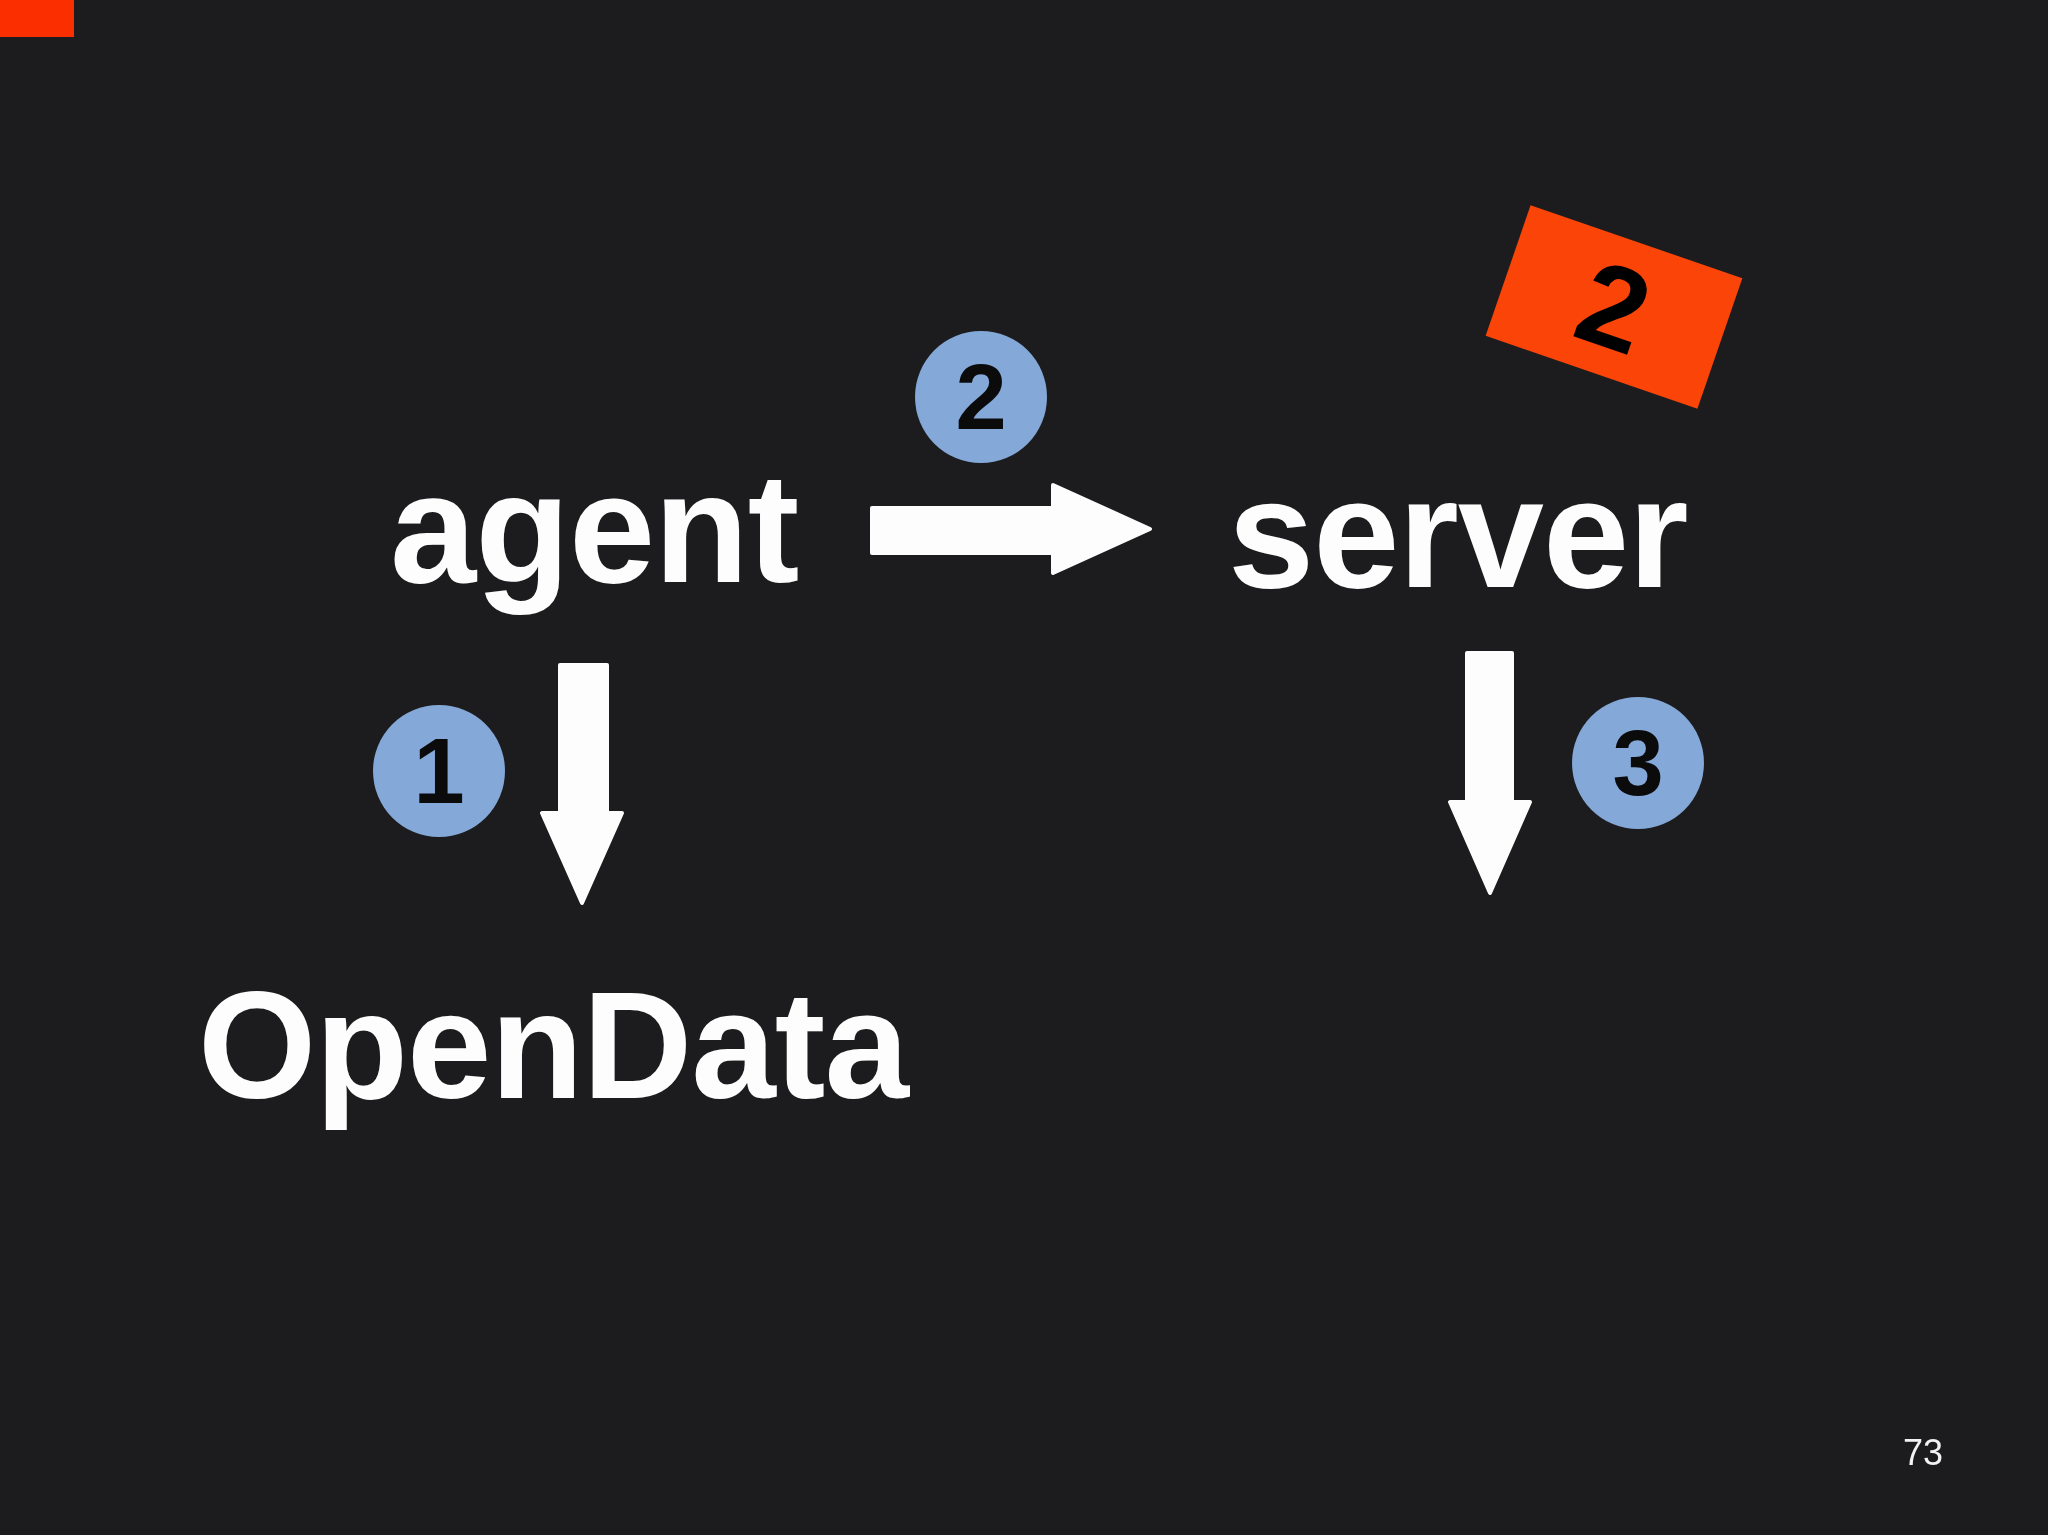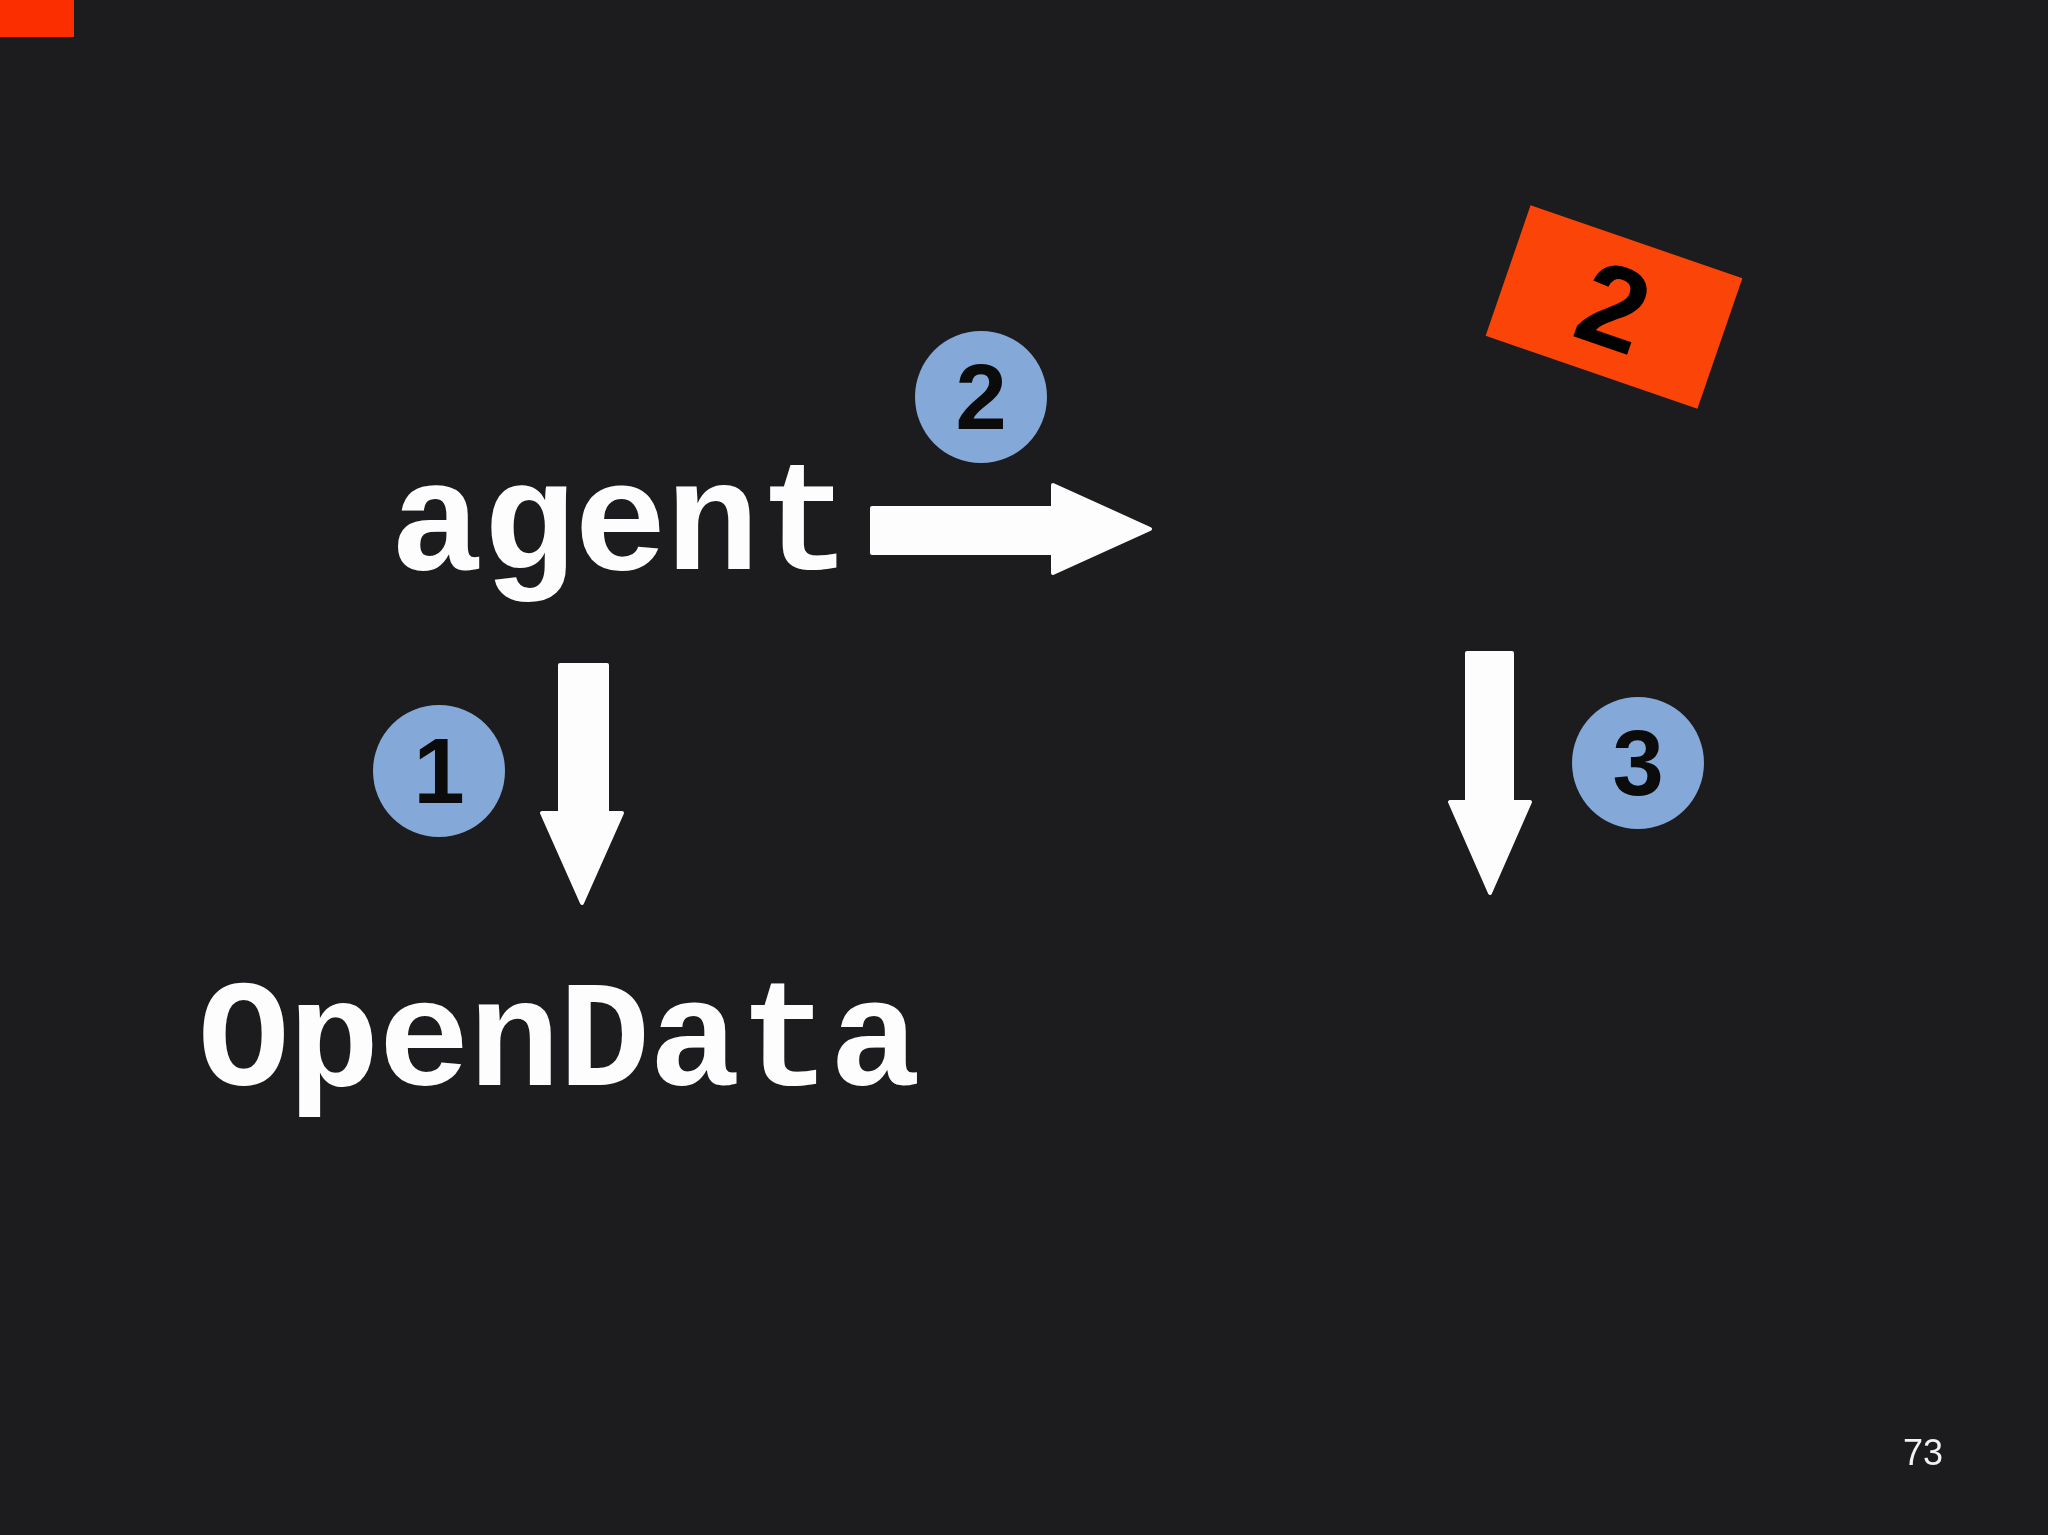--- a/index.html
+++ b/index.html
@@ -20,21 +20,20 @@
     overflow:hidden;
     font-family:"Liberation Sans", sans-serif;
   }
   .node{
     position:absolute;
     color:var(--white);
     font-weight:700;
     line-height:1;
     white-space:nowrap;
     letter-spacing:-1px;
-    font-family:Liberation Mono, monospace;
   }
   .node-agent{left:390px;top:451px;font-size:155px;}
   .node-server{left:1228px;top:456px;font-size:155px;}
   .node-opendata{left:198px;top:969px;font-size:152px;}
   .arrow{position:absolute;display:block;}
   .arrow polygon{fill:var(--white);stroke:var(--white);stroke-width:4;stroke-linejoin:round;}
   .arrow-right{left:870px;top:478px;}
   .arrow-down-agent{left:535px;top:660px;}
   .arrow-down-server{left:1443px;top:648px;}
   .badge{
@@ -78,20 +77,21 @@
 <div class="stage">
 
   <div class="corner-flag"></div>
 
   <div class="flag">
     <span>2</span>
   </div>
 
   <div class="node node-agent">agent</div>
 
+  <div class="node node-server">server</div>
 
   <div class="node node-opendata">OpenData</div>
 
   <svg class="arrow arrow-right" width="290" height="105" viewBox="0 0 290 105" xmlns="http://www.w3.org/2000/svg">
     <polygon points="2,30 183,30 183,7 280,51 183,95 183,75 2,75"></polygon>
   </svg>
 
   <svg class="arrow arrow-down-agent" width="100" height="250" viewBox="0 0 100 250" xmlns="http://www.w3.org/2000/svg">
     <polygon points="25,5 72,5 72,153 87,153 47,243 7,153 25,153"></polygon>
   </svg>

